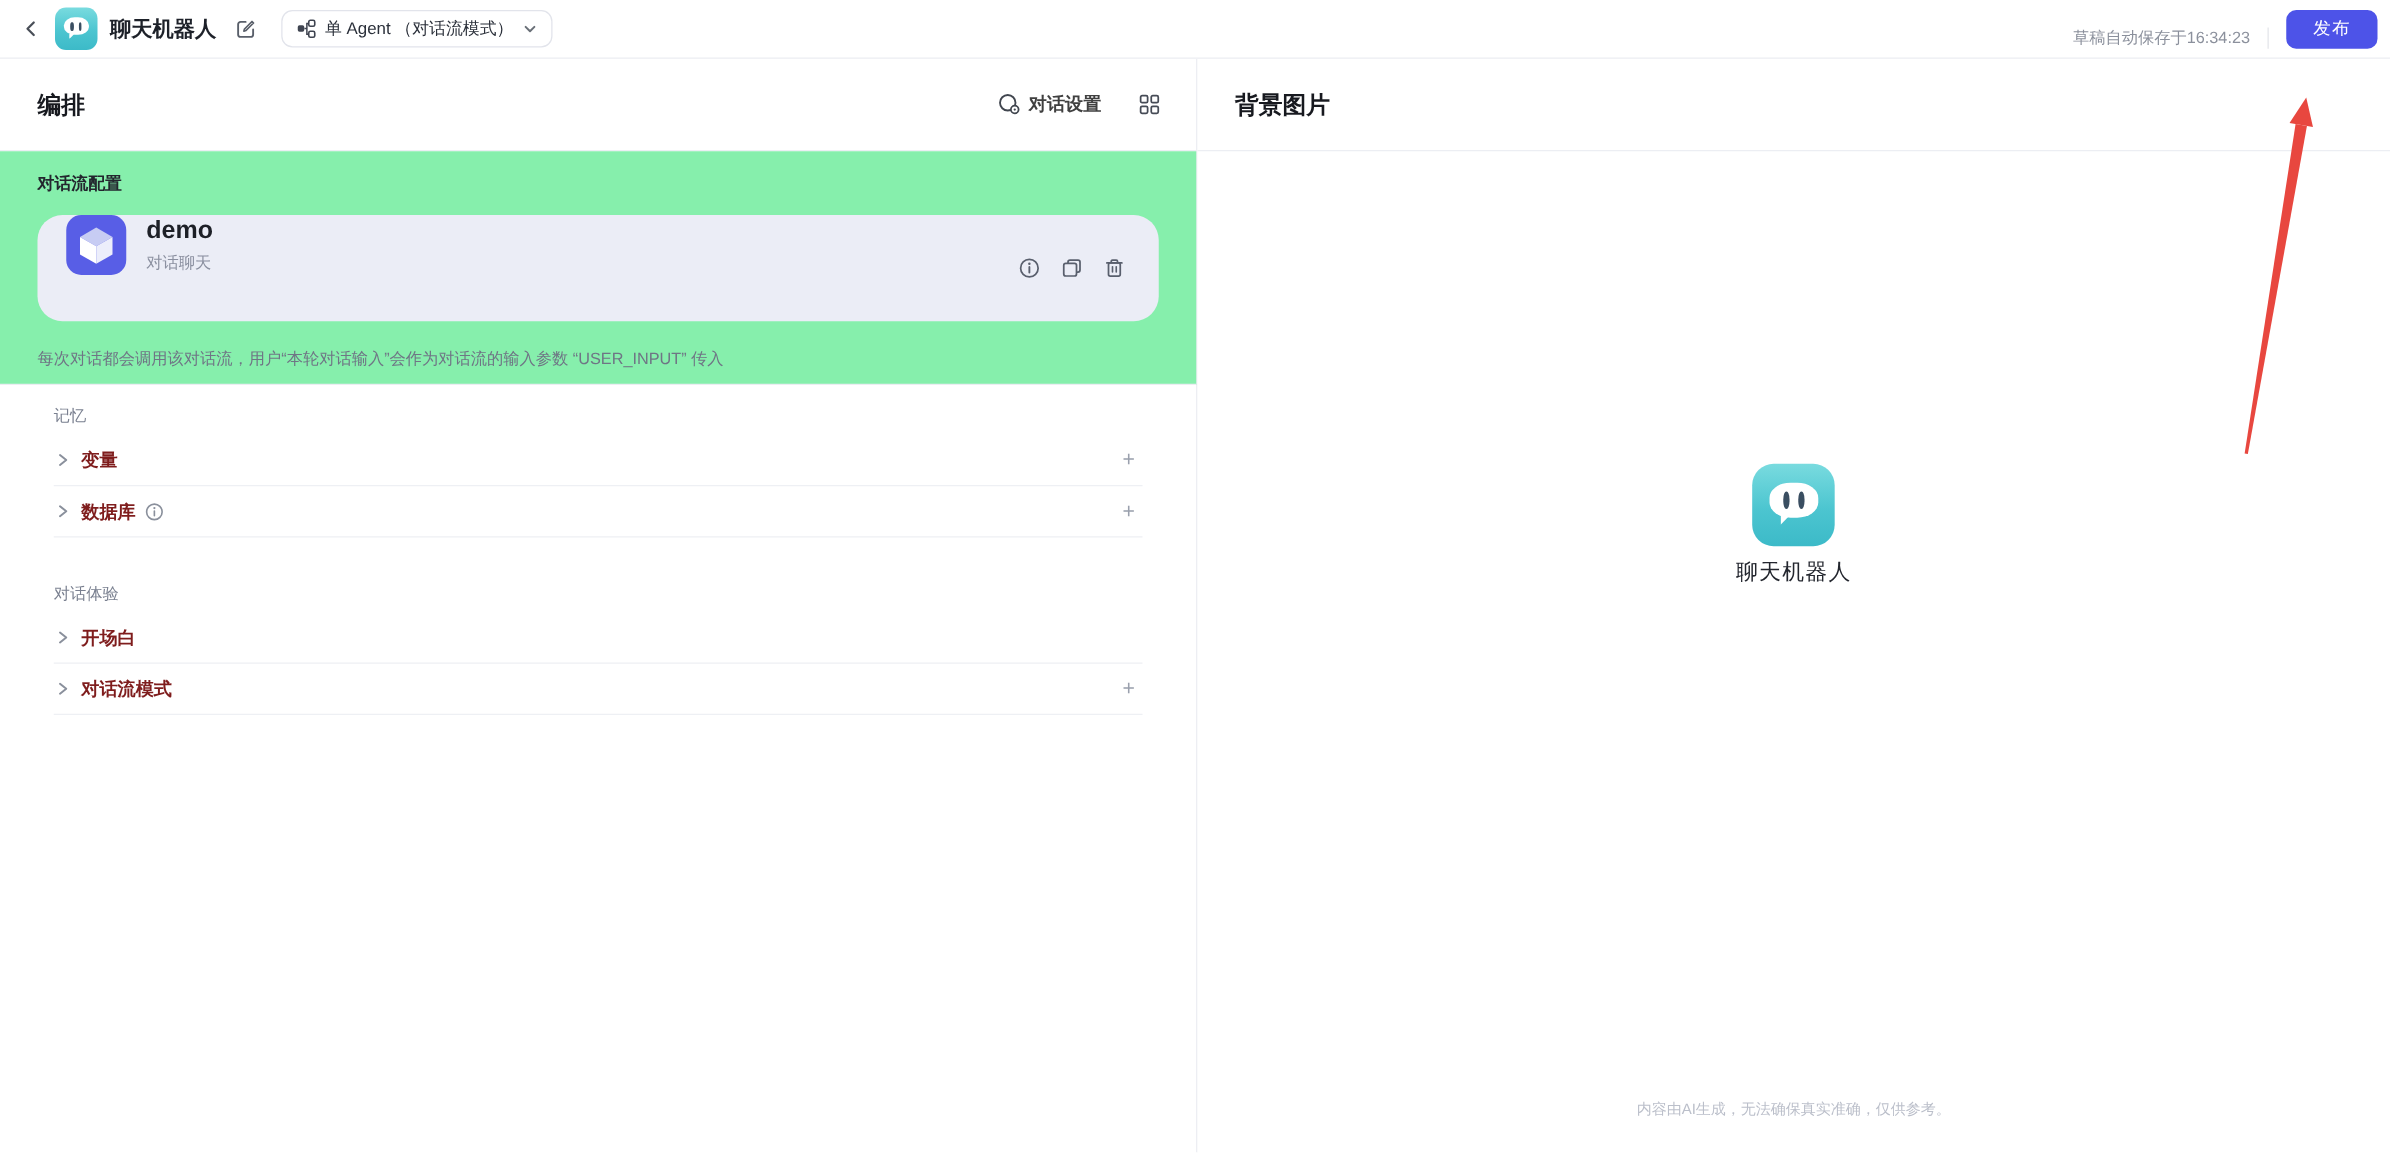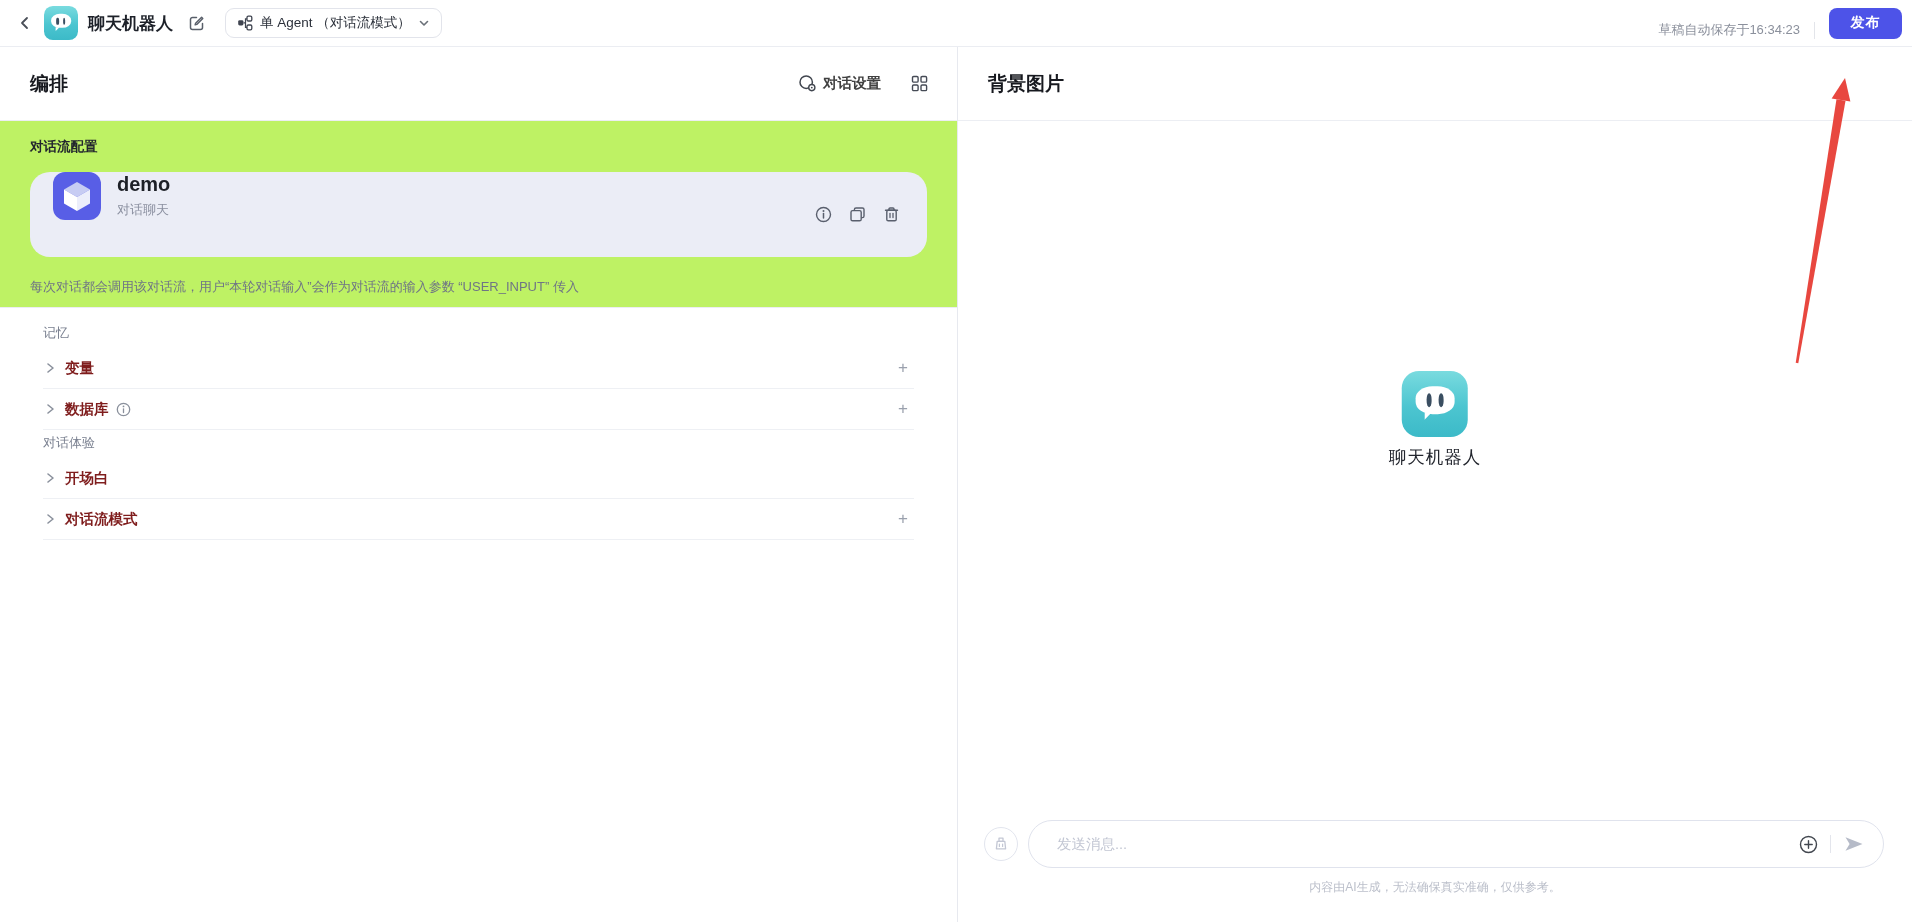--- a/index.html
+++ b/index.html
@@ -15,38 +15,38 @@
   .appicon-sm { width:34px; height:34px; margin-right:10px; }
   .app-title { font-size:17px; font-weight:700; color:#1d2129; }
   .edit { width:24px; height:24px; margin-left:12px; }
   .mode-pill { display:flex; align-items:center; gap:7px; height:30px; margin-left:16px;
     padding:12px 11px; border:1px solid #e2e4eb; border-radius:9px; background:#fff;
     font-size:13.5px; color:#2b303a; cursor:pointer; }
   .top-right { margin-left:auto; display:flex; align-items:flex-end; }
   .autosave { font-size:13px; color:#8b909c; }
   .vsep { width:1px; height:17px; background:#e3e5ea; margin:0 14px; }
   .publish { min-width:73px; height:31px; border:none; border-radius:8px; background:#4d53e8;
-    color:#fff; font-size:14px; font-weight:700; cursor:pointer; letter-spacing:1px;
+    color:#fff; font-size:14px; font-weight:400; cursor:pointer; letter-spacing:1px;
     font-family:inherit; }
 
   
   .main { display:flex; height:875px; }
   .panel-left { width:958px; border-right:1px solid #e7e9ef; display:flex; flex-direction:column; background:#fff; }
   .panel-right { flex:1; position:relative; background:#fff; }
 
   .panel-head { height:74px; display:flex; align-items:center; padding:0 26px 0 30px;
     border-bottom:1px solid #eceef3; }
   .panel-title { font-size:19px; font-weight:700; color:#17191f; }
   .settings-btn { margin-left:auto; display:flex; gap:7px;
     font-size:14.5px; font-weight:600; color:#404040; cursor:pointer; background:none; border:none;
     font-family:inherit; }
   .grid-btn { margin-left:26px; width:24px; height:24px; }
 
   
-  .section-a { background:#bef264; border-bottom:1px solid #ecedf2; padding:18px 30px 12px; }
+  .section-a { background:#86efac; border-bottom:1px solid #ecedf2; padding:18px 30px 12px; }
   .sec-label-strong { font-size:13.5px; font-weight:700; color:#23262e; line-height:16px; }
   .flow-card { margin-top:17px; height:85px; background:#ebedf6; border-radius:20px;
     display:flex; padding:0 26px 0 23px; cursor:pointer; }
   .cube-icon { width:48px; height:48px; border-radius:12px; background:#585ee6; flex:none;
     display:flex; align-items:center; justify-content:center; }
   .flow-meta { margin-left:16px; }
   .flow-name { font-size:20px; font-weight:600; color:#1d2027; line-height:24px; }
   .flow-sub { margin-top:5px; font-size:13px; color:#8b90a0; }
   .card-actions { margin-left:auto; display:flex; align-items:center; gap:14px; }
   .card-actions .iconbtn { width:20px; height:20px; }
@@ -222,21 +222,21 @@
           <svg class="ic row-info" viewBox="0 0 15 15">
             <circle cx="7.5" cy="7.5" r="6.2" fill="none" stroke="#8a909c" stroke-width="1.3"></circle>
             <line x1="7.5" y1="6.8" x2="7.5" y2="10.6" stroke="#8a909c" stroke-width="1.3" stroke-linecap="round"></line>
             <circle cx="7.5" cy="4.4" r="0.9" fill="#8a909c"></circle>
           </svg>
           <button class="row-add">+</button>
         </div>
       </div>
     </div>
 
-    <div class="section" style="margin-top:6px;">
+    <div class="section" style="margin-top:38px;">
       <div class="sec-label-muted">对话体验</div>
       <div class="rowlist">
         <div class="cfg-row">
           <svg class="ic chev" viewBox="0 0 14 14">
             <polyline points="5,3 10,7 5,11" fill="none" stroke="#8a909c" stroke-width="1.6" stroke-linecap="round" stroke-linejoin="round"></polyline>
           </svg>
           <span class="row-label">开场白</span>
         </div>
         <div class="cfg-row">
           <svg class="ic chev" viewBox="0 0 14 14">
@@ -257,46 +257,20 @@
     <div class="preview-center">
       <div class="bot-icon appicon-lg">
         <div class="bubble">
             <i class="eye l"></i>
             <i class="eye r"></i>
           </div>
       </div>
       <div class="bot-name">聊天机器人</div>
     </div>
 
-    <div class="chat-input-row">
-      <button class="clear-btn">
-        <svg class="ic" width="16" height="16" viewBox="0 0 16 16">
-          <path d="M6 2.2h4v3.2H6z" fill="none" stroke="#c3c7d4" stroke-width="1.3" stroke-linejoin="round"></path>
-          <path d="M4.2 5.4h7.6l.8 7.4H3.4z" fill="none" stroke="#c3c7d4" stroke-width="1.3" stroke-linejoin="round"></path>
-          <line x1="6.4" y1="8" x2="6.4" y2="10.4" stroke="#c3c7d4" stroke-width="1.2" stroke-linecap="round"></line>
-          <line x1="9.6" y1="8" x2="9.6" y2="10.4" stroke="#c3c7d4" stroke-width="1.2" stroke-linecap="round"></line>
-        </svg>
-      </button>
-      <div class="input-pill">
-        <input class="msg-input" type="text" placeholder="发送消息..." style="">
-        <button class="iconbtn" style="width:24px;height:24px;">
-          <svg class="ic" width="19" height="19" viewBox="0 0 19 19">
-            <circle cx="9.5" cy="9.5" r="8" fill="none" stroke="#42474f" stroke-width="1.4"></circle>
-            <line x1="9.5" y1="5.8" x2="9.5" y2="13.2" stroke="#42474f" stroke-width="1.4" stroke-linecap="round"></line>
-            <line x1="5.8" y1="9.5" x2="13.2" y2="9.5" stroke="#42474f" stroke-width="1.4" stroke-linecap="round"></line>
-          </svg>
-        </button>
-        <span class="pill-sep"></span>
-        <button class="iconbtn" style="width:26px;height:24px;">
-          <svg class="ic" width="22" height="20" viewBox="0 0 22 20">
-            <path d="M2.5 3.2 L19.5 10 L2.5 16.8 L6.6 10 Z" fill="#b6bbc8"></path>
-          </svg>
-        </button>
-      </div>
-    </div>
     <div class="disclaimer">内容由AI生成，无法确保真实准确，仅供参考。</div>
   </div>
 </div>
 
 <svg class="anno">
   <polygon id="arrow-shaft" points="1798.2821800948598,363.21450921739097 1845.536944951042,100.75903261538343 1836.463055048958,99.24096738461657 1795.7178199051402,362.78549078260903" fill="#e8473f"></polygon>
   <polygon id="arrow-head" points="1845,78 1850.3697776162821,101.56756735785709 1831.6302223837179,98.43243264214291" fill="#e8473f"></polygon>
 </svg>
 
 </body></html>

